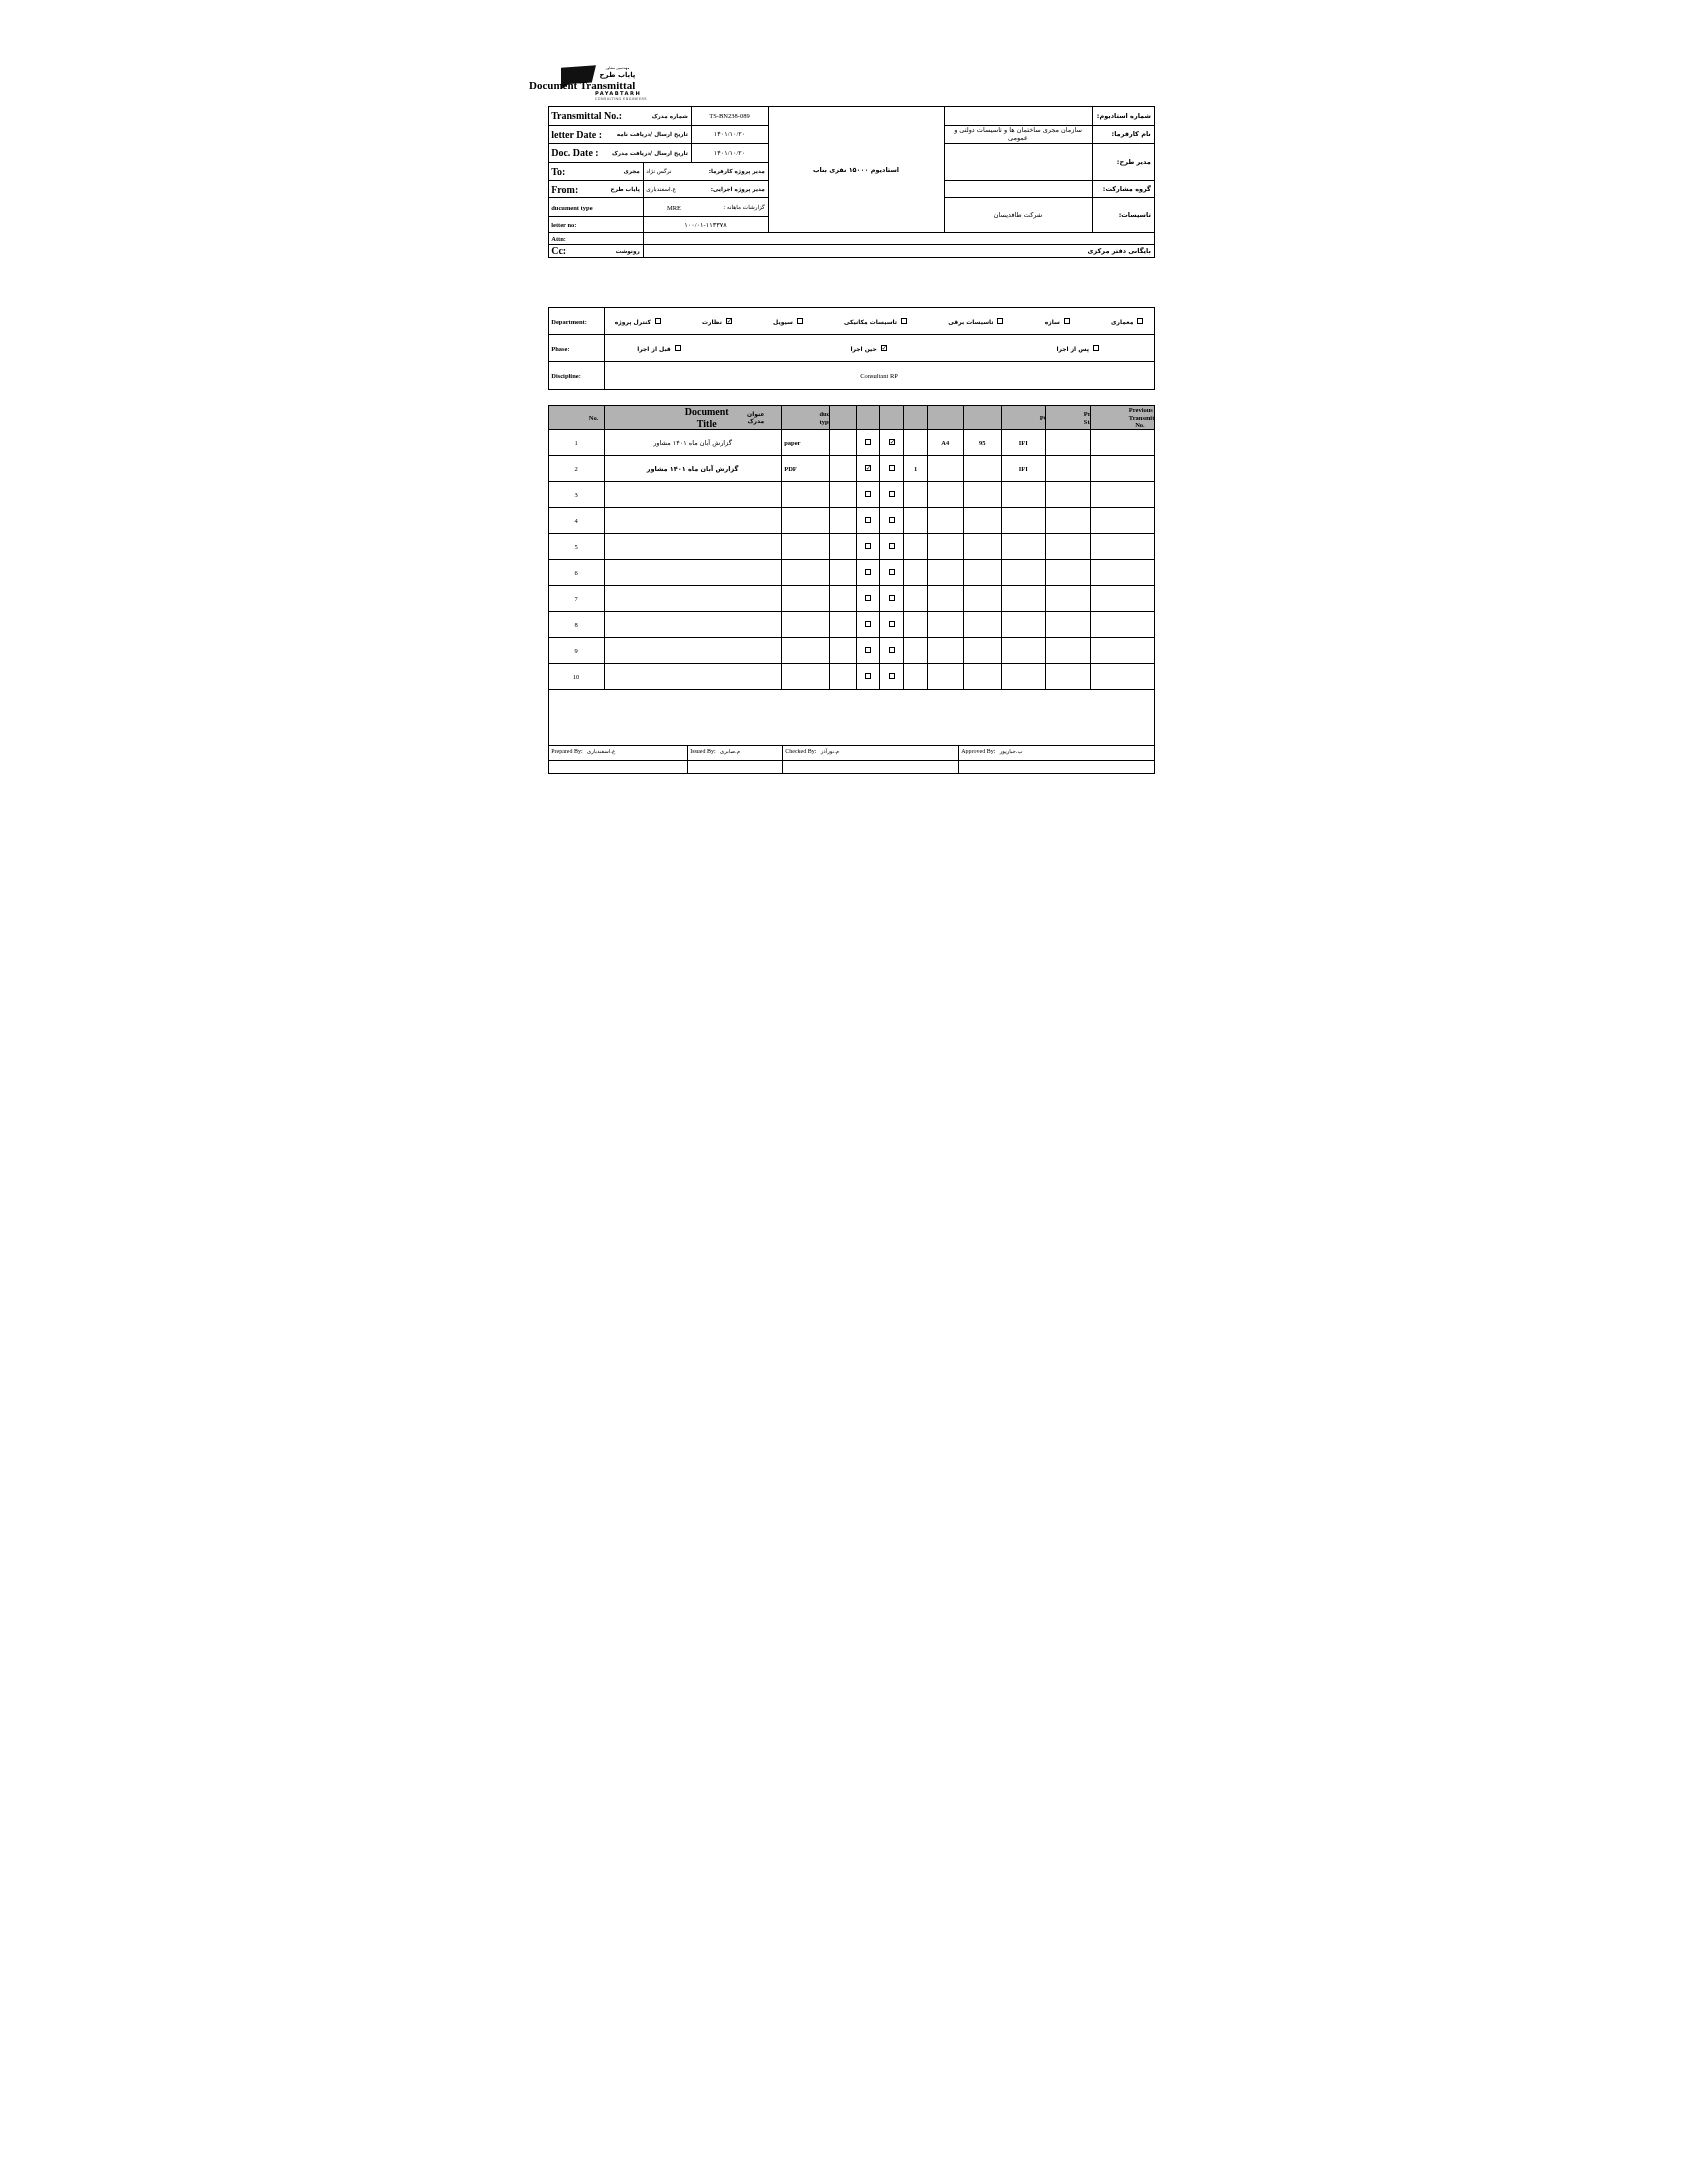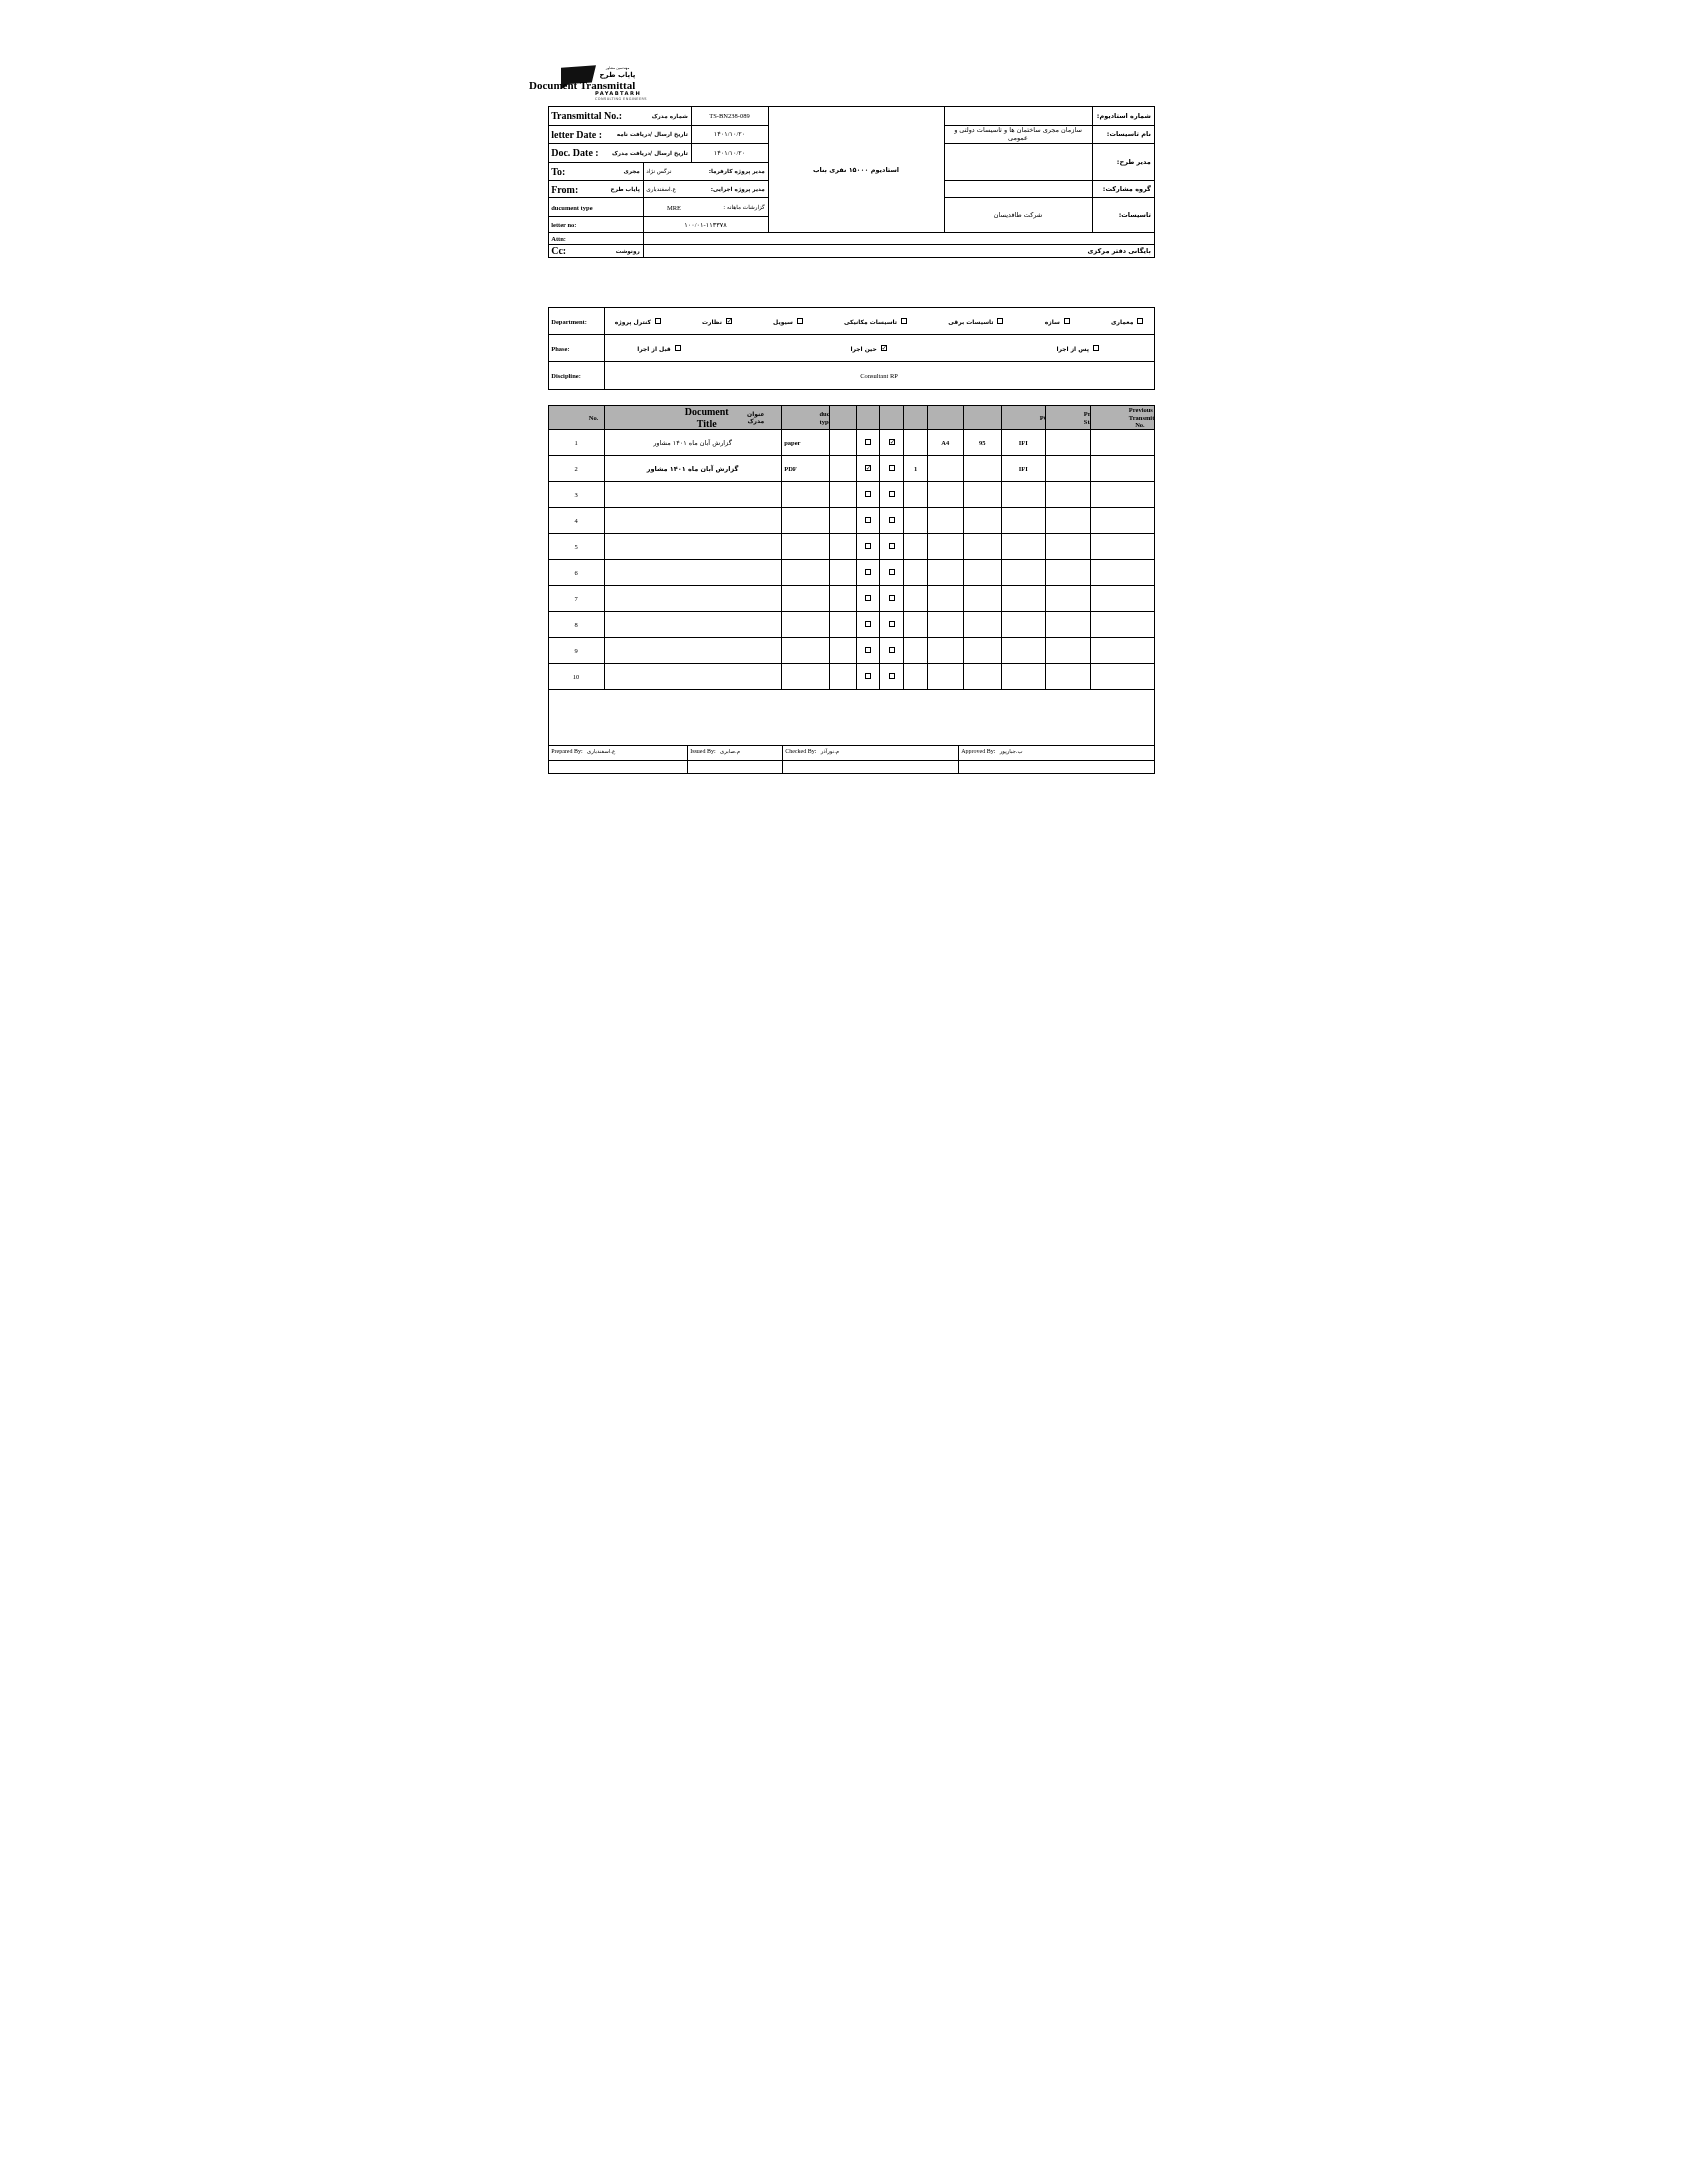--- a/index.html
+++ b/index.html
@@ -95,21 +95,21 @@
     </tr>
     <tr style="height:18.5px">
       <td colspan="2">
         <div class="pair">
           <span class="serif b fs13">letter Date :</span>
           <span class="fa b rtl">تاریخ ارسال /دریافت نامه</span>
         </div>
       </td>
       <td class="c serif fs12 ltr">۱۴۰۱/۱۰/۲۰</td>
       <td class="c fa fs95 rtl">سازمان مجری ساختمان ها و تاسیسات دولتی و عمومی</td>
-      <td class="fa b fs11 r rtl">نام تاسیسات:</td>
+      <td class="fa b fs11 r rtl">نام کارفرما:</td>
     </tr>
     <tr style="height:18.5px">
       <td colspan="2">
         <div class="pair">
           <span class="serif b fs13">Doc. Date :</span>
           <span class="fa b rtl">تاریخ ارسال /دریافت مدرک</span>
         </div>
       </td>
       <td class="c serif fs12 ltr">۱۴۰۱/۱۰/۲۰</td>
       <td rowspan="2"></td>

